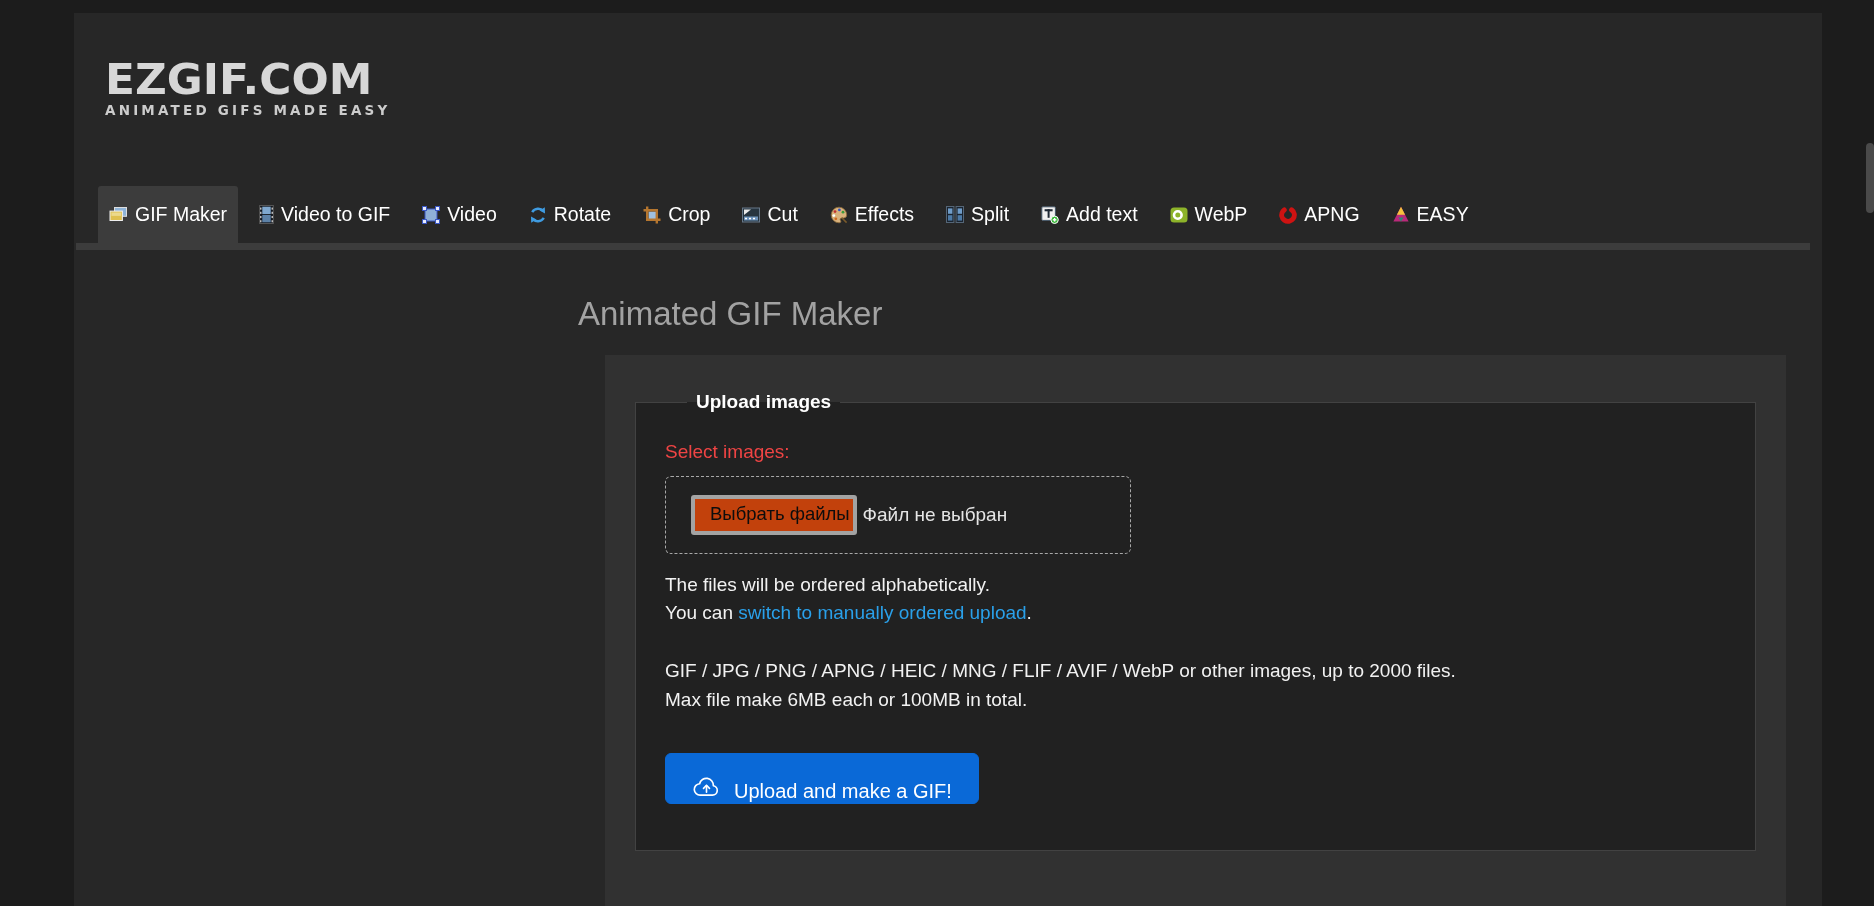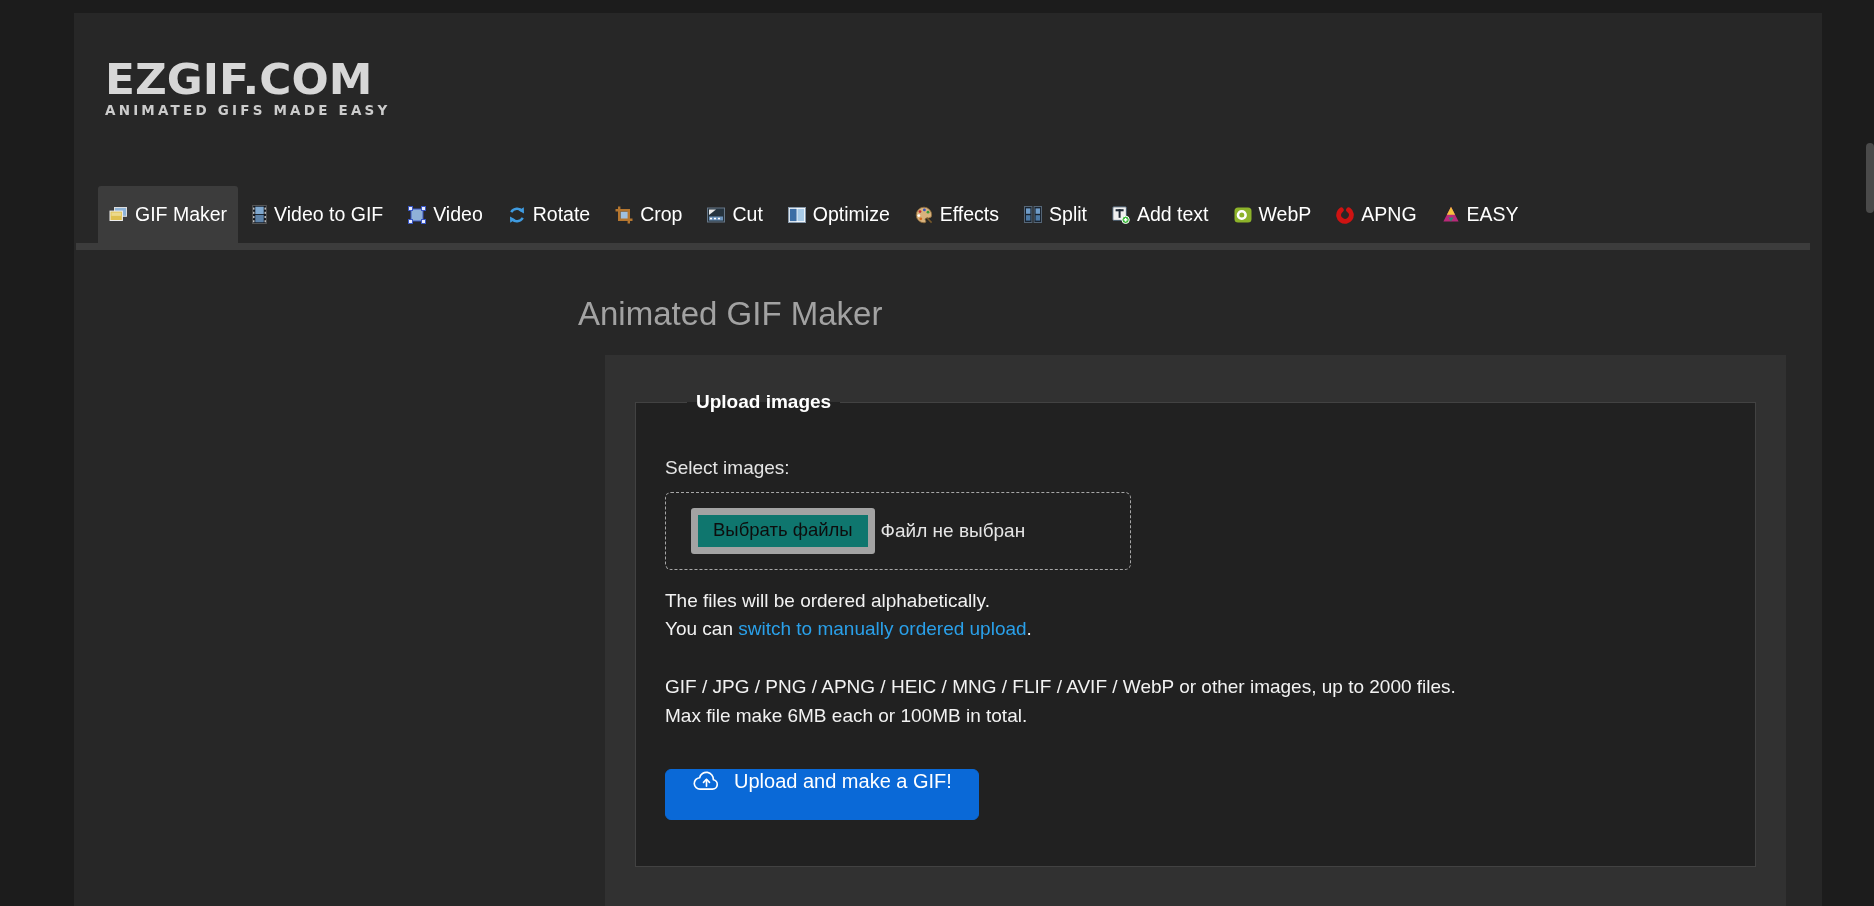--- a/index.html
+++ b/index.html
@@ -21,21 +21,21 @@
     letter-spacing:0px; transform:scaleX(1.02); transform-origin:left;
   }
   .logo-tagline {
     font-family:"DejaVu Sans",sans-serif;
     font-weight:700; font-size:13.5px; color:#cccccc;
     letter-spacing:3.2px; margin-top:3px;text-align:center;
   }
   
   nav {
     margin:67px 0 0 24px;
-    display:flex; align-items:flex-end; gap:3px;
+    display:flex; align-items:flex-end; gap:10px;
   }
   .tab {
     display:flex; align-items:center; gap:7px;
     height:57px; padding:0 11px;
     color:#ffffff; font-size:19.5px; text-decoration:none;
     cursor:pointer; white-space:nowrap;
     border-radius:3px 3px 0 0;
   }
   .tab.active { background:#3c3c3c; }
   .tab .nicon { display:inline-flex; flex:none; }
@@ -50,39 +50,39 @@
     background:#313131; padding:36px 30px 80px 30px;
   }
   fieldset {
     border:1px solid #424242; background:#212121;
     padding:4px 30px 46px 29px;
   }
   legend {
     font-size:19px; font-weight:700; color:#ffffff;
     padding:0 9px; margin-left:22px;
   }
-  .select-label { margin-top:40px; font-size:19px; color:#e5e5e5; }
+  .select-label { margin-top:24px; font-size:19px; color:#ef4444; }
   .file-drop {
     margin-top:13px; width:466px; height:78px;
     border:1px dashed #a8a8a8; border-radius:6px;
     display:flex; align-items:center; padding-left:25px;
     cursor:pointer;
   }
   .file-btn {
     font-family:inherit; font-size:18.5px; color:#0d0d0d;
-    background:#0f766e; border:7px solid #a3a3a3; border-radius:3px;
-    padding:4px 15px 6px 15px; cursor:pointer;
+    background:#c2410c; border:4px solid #a3a3a3; border-radius:3px;
+    padding:4px 3px 6px 15px; cursor:pointer;
   }
   .file-status { margin-left:6px; font-size:19px; color:#e5e5e5; }
   .note { margin-top:17px; font-size:19px; line-height:28px; color:#f2f2f2; }
   .note a { color:#2aa0e9; text-decoration:none; cursor:pointer; }
   .formats { margin-top:29px; font-size:19px; line-height:29px; color:#f2f2f2; }
   .upload-btn {
     margin-top:39px; height:51px; padding:0 26px;
-    display:inline-flex; align-items:flex-start; gap:13px;
+    display:inline-flex; align-items:flex-end; gap:13px;
     background:#0a69d7; border:1px solid #0a69d7; border-radius:6px;
     color:#ffffff; font-family:inherit; font-size:20px; cursor:pointer;
   }
   .scroll-thumb {
     position:absolute; right:0; top:143px; width:8px; height:70px;
     background:#4a4a4a; border-radius:4px;
   }
 </style>
 </head>
 <body>
@@ -170,30 +170,20 @@
               <rect x="3" y="10.8" width="2" height="1.5"></rect>
               <rect x="7" y="10.8" width="2" height="1.5"></rect>
               <rect x="11" y="10.8" width="2" height="1.5"></rect>
             </g>
           </svg>
       </span>
         <span>Cut</span>
     </a>
     <a class="tab">
       <span class="nicon">
-        <svg width="18" height="16" viewBox="0 0 18 16">
-            <rect x="0.5" y="0.5" width="17" height="15" fill="#ffffff" stroke="#8899aa"></rect>
-            <rect x="1.8" y="1.8" width="6.8" height="12.4" fill="#3c6ea5"></rect>
-            <rect x="9.4" y="1.8" width="6.8" height="12.4" fill="#a8cbe8"></rect>
-          </svg>
-      </span>
-        <span>Optimize</span>
-    </a>
-    <a class="tab">
-      <span class="nicon">
         <svg width="18" height="18" viewBox="0 0 18 18">
             <path d="M9 1.2 a7.8 7.8 0 1 0 0 15.6 c1.9 0 2.3-1.3 1.5-2.4 -0.8-1.1-0.2-2.4 1.3-2.4 h1.9 a3 3 0 0 0 3-3 A7.8 7.8 0 0 0 9 1.2z" fill="#d9b27c" stroke="#8a6a3a" stroke-width="0.8"></path>
             <circle cx="5" cy="5.6" r="1.4" fill="#c23232"></circle>
             <circle cx="9.4" cy="3.9" r="1.4" fill="#3655c2"></circle>
             <circle cx="13" cy="6.2" r="1.4" fill="#3a9a3a"></circle>
             <circle cx="3.8" cy="9.6" r="1.4" fill="#ffffff"></circle>
             <circle cx="5.8" cy="12.8" r="1.4" fill="#d2691e"></circle>
             <path d="M11.8 11.8 L16.6 16.6" stroke="#7a5a2a" stroke-width="1.6"></path>
           </svg>
       </span>

